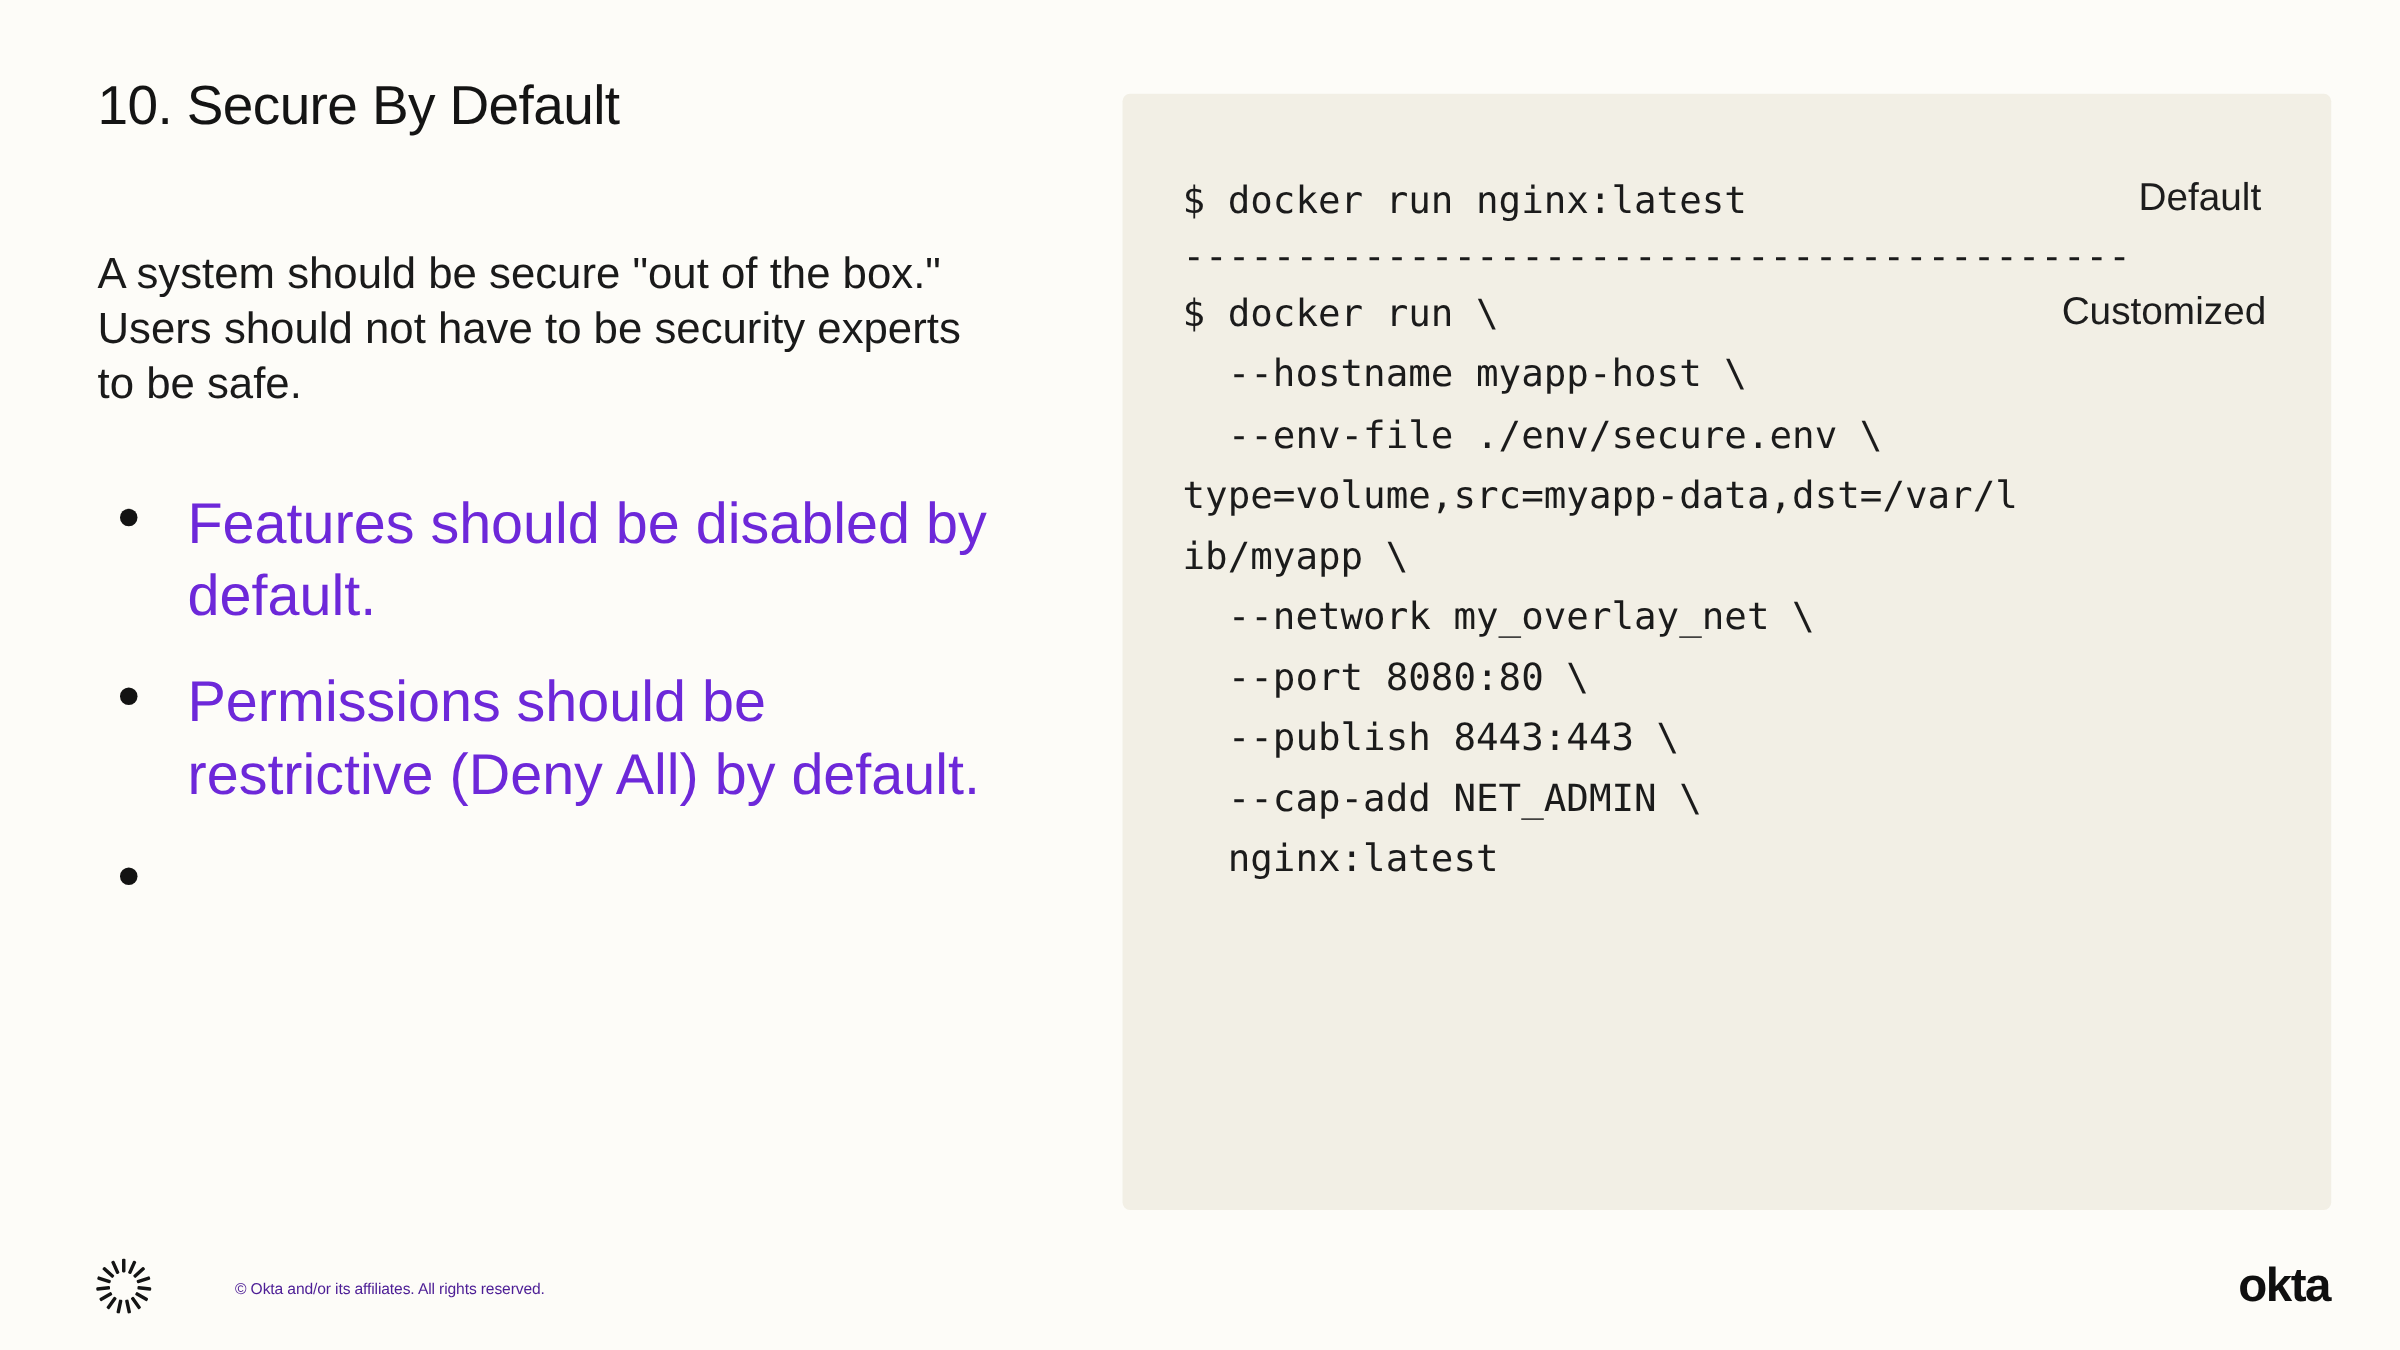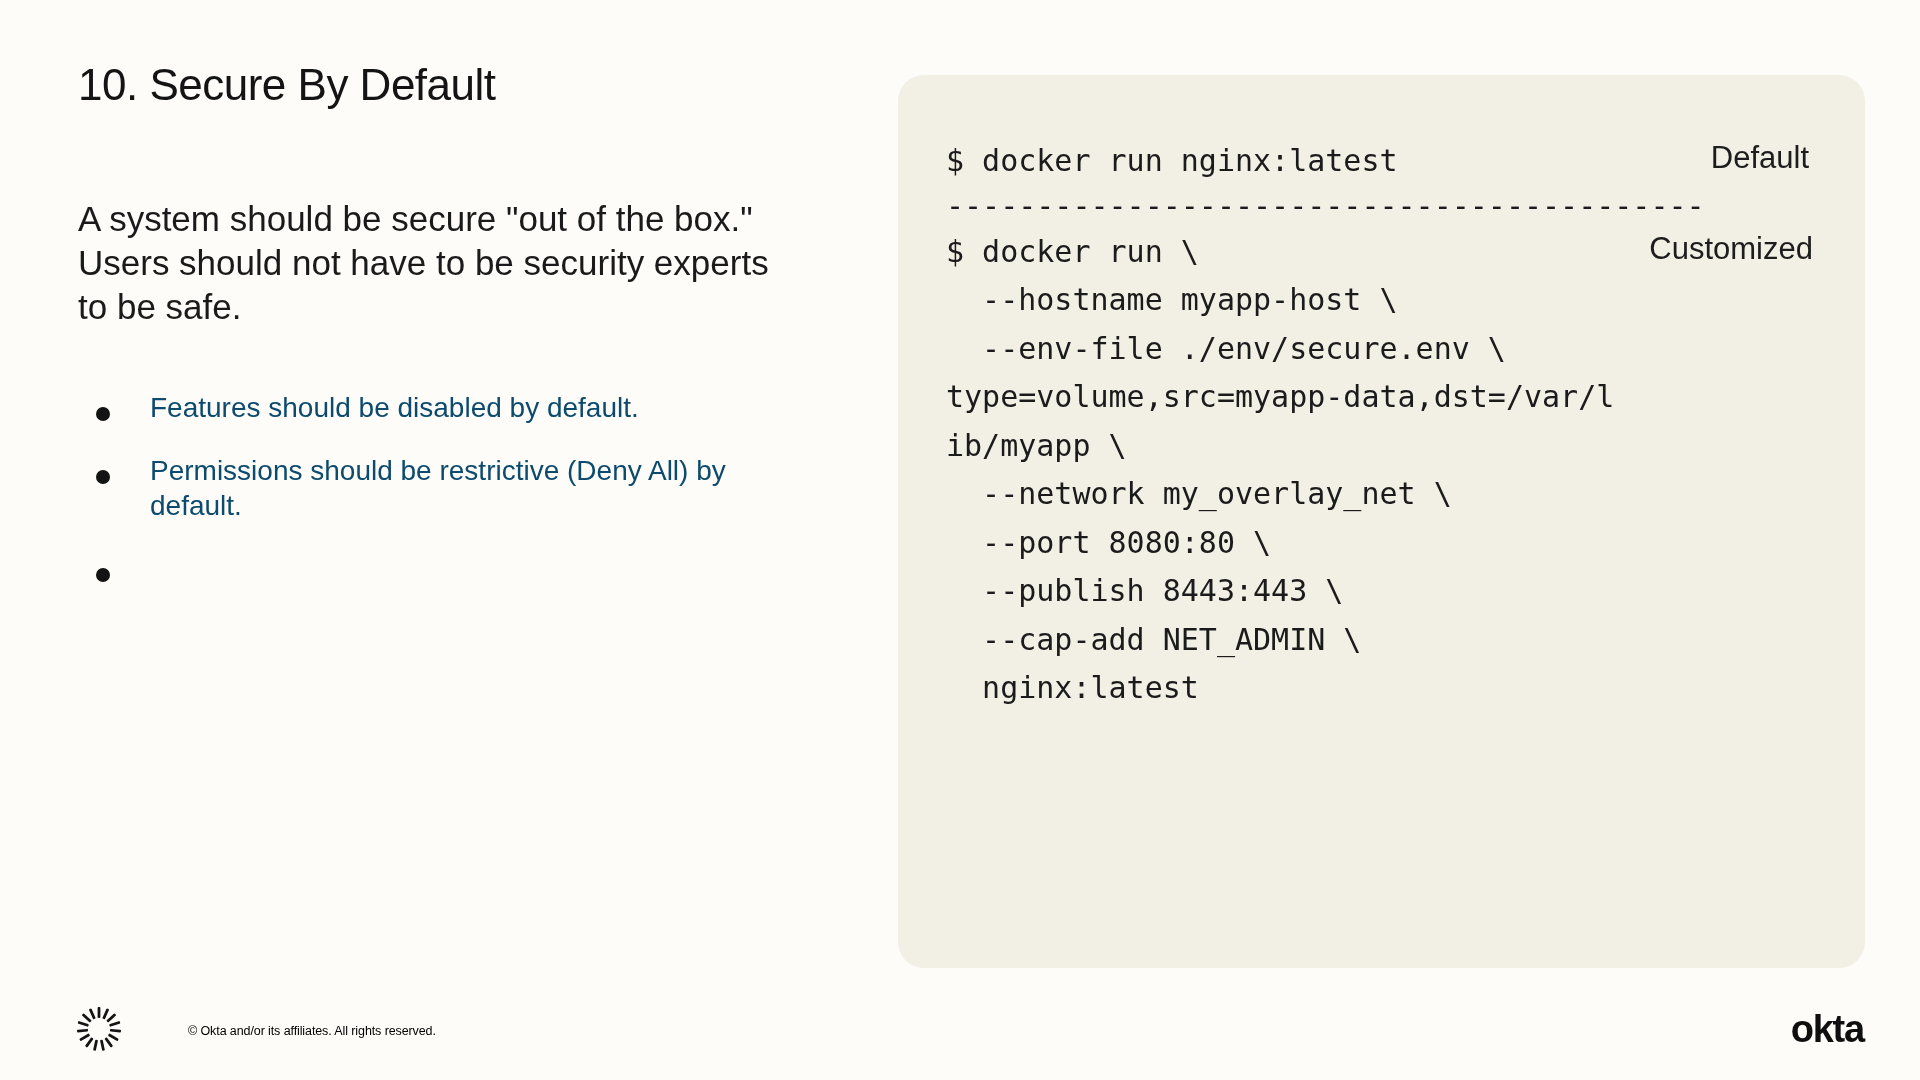--- a/index.html
+++ b/index.html
@@ -52,23 +52,23 @@
 
   .bullet-list {
     list-style: none;
     margin: 0;
     padding: 0;
   }
 
   .bullet-item {
     position: relative;
     padding-left: 72px;
-    font-size: 28px;
+    font-size: 46px;
     line-height: 1.26;
-    color: #0c4a6e;
+    color: #6d28d9;
     margin-bottom: 28px;
     width: 650px;
   }
 
   .bullet-dot {
     position: absolute;
     left: 18px;
     top: 17px;
     width: 14px;
     height: 14px;
@@ -77,21 +77,21 @@
   }
 
   
   .code-panel {
     position: absolute;
     left: 898px;
     top: 75px;
     width: 967px;
     height: 893px;
     background: #f2efe5;
-    border-radius: 26px;
+    border-radius: 6px;
     box-sizing: border-box;
     padding: 62px 48px 0 48px;
   }
 
   .code-area {
     position: relative;
   }
 
   .code-line {
     font-family: "DejaVu Sans Mono", monospace;
@@ -144,21 +144,21 @@
     bottom: 28px;
     width: 46px;
     height: 46px;
   }
 
   .copyright {
     position: absolute;
     left: 188px;
     bottom: 42px;
     font-size: 12.5px;
-    color: #000000;
+    color: #4c1d95;
     letter-spacing: -0.1px;
     white-space: nowrap;
   }
 
   .okta-wordmark {
     position: absolute;
     right: 56px;
     bottom: 32px;
     font-size: 38px;
     font-weight: 700;

